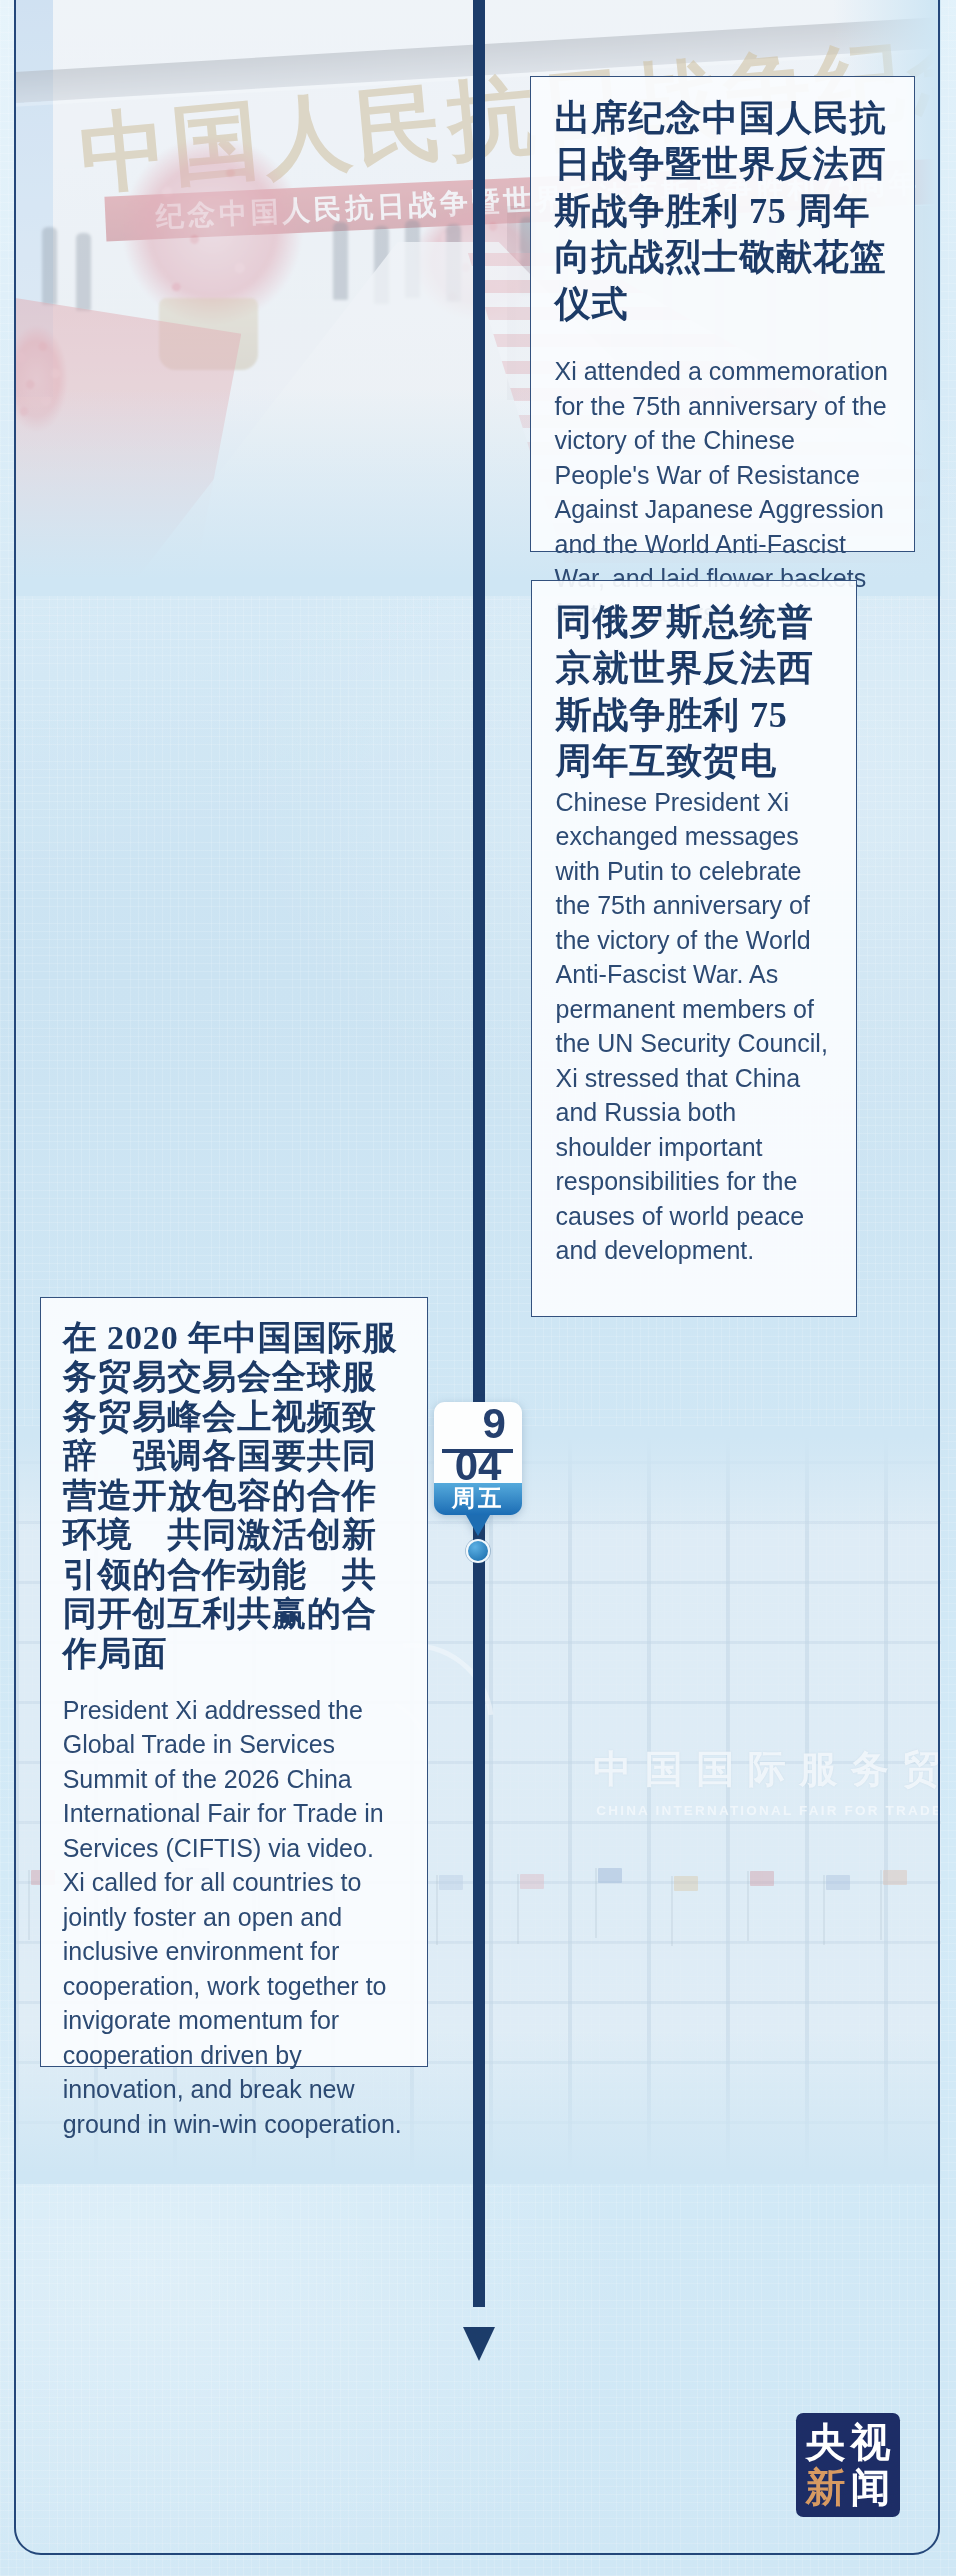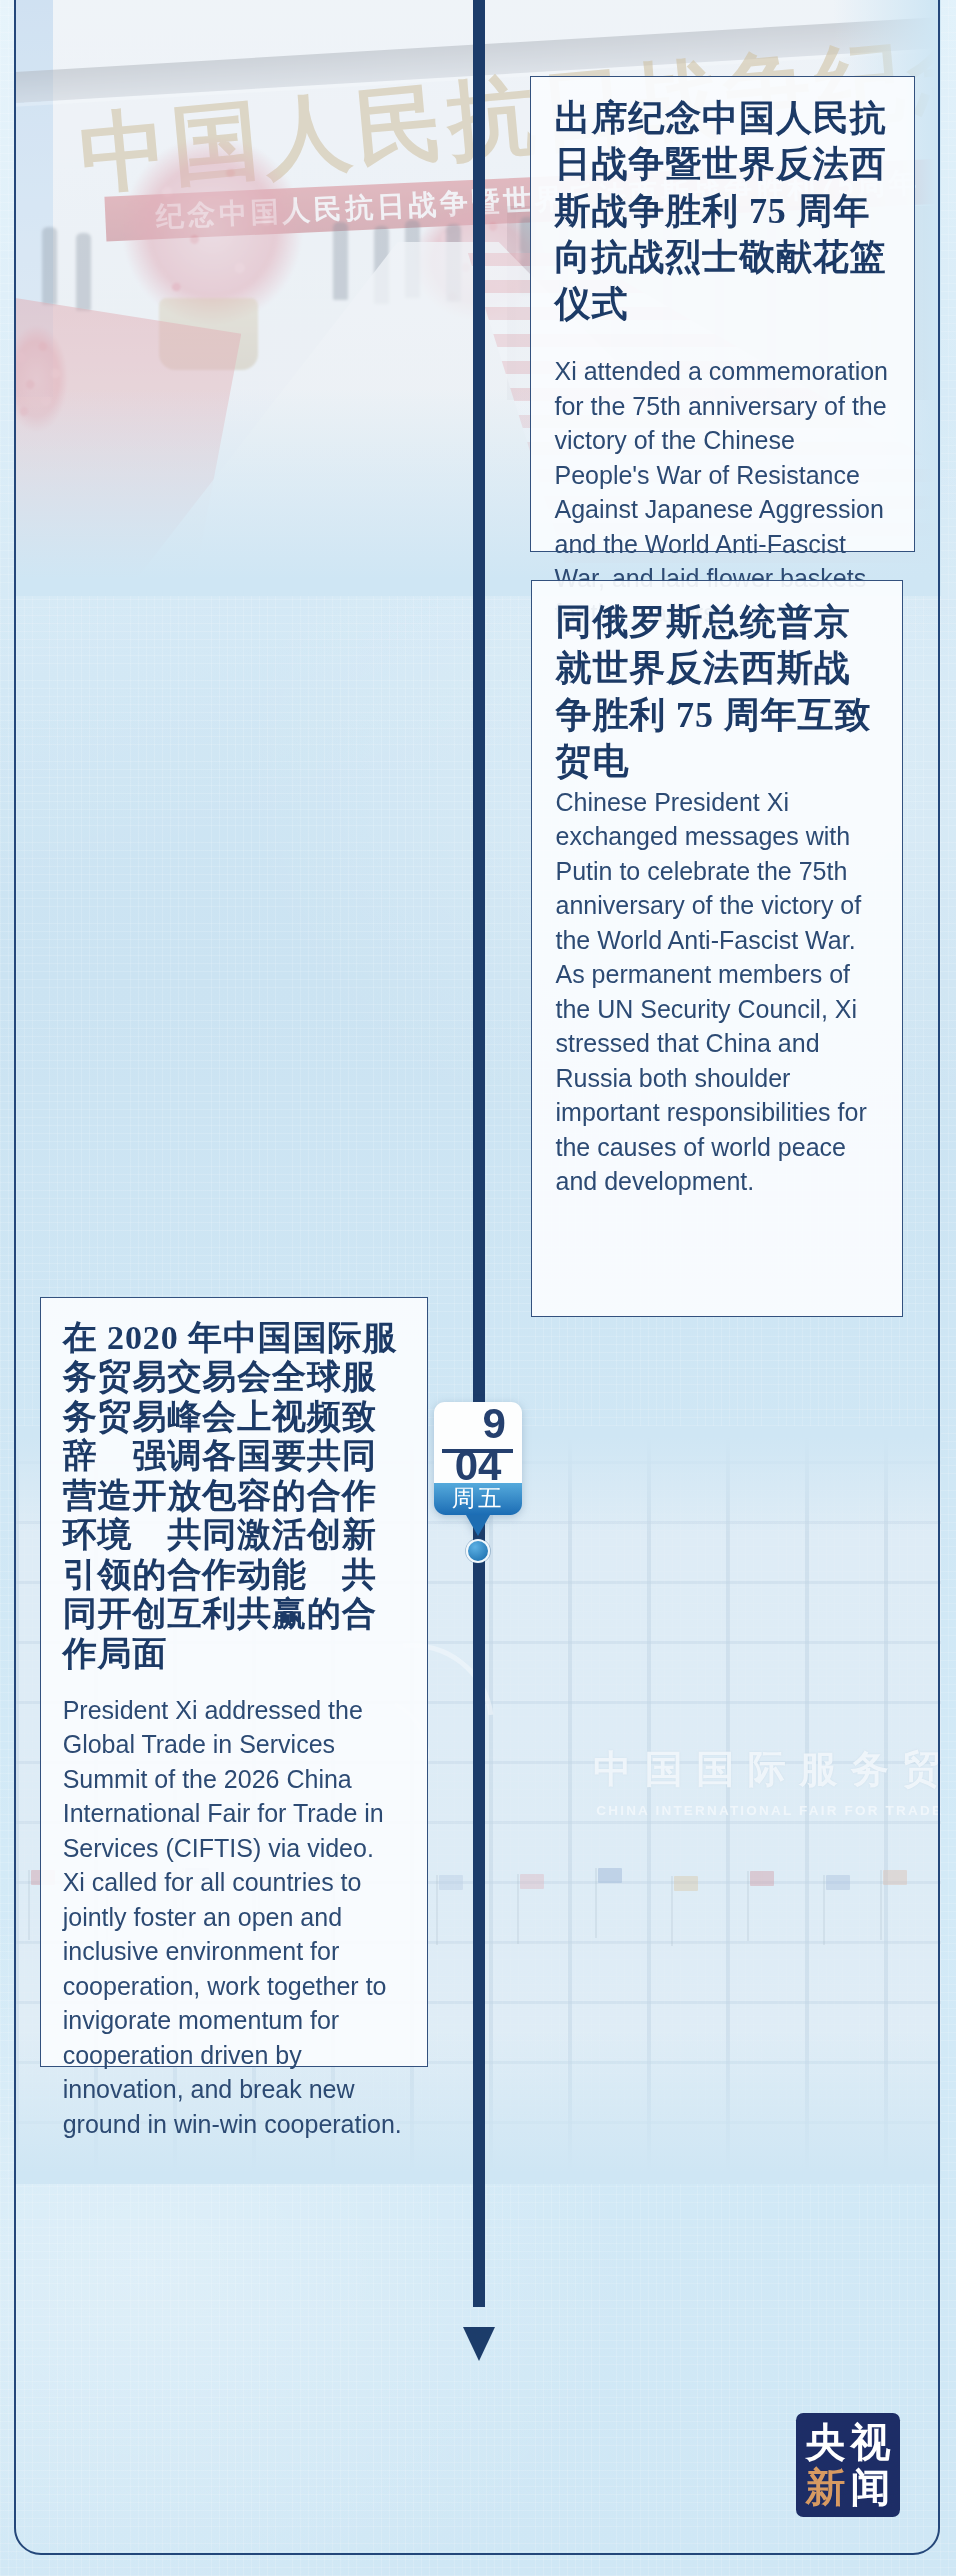--- a/index.html
+++ b/index.html
@@ -100,36 +100,36 @@
   
   .card{position:absolute;background:rgba(250,252,254,.93);border:1.8px solid #33517e;
     box-sizing:border-box;padding:18px 23.5px;z-index:4;}
   .card .cn{margin:0;font-family:"Liberation Serif","DejaVu Serif",serif;font-weight:600;
     color:#1c3a66;font-size:36px;line-height:1.29;letter-spacing:0.9px;}
   .card .cn + .cn{margin-top:0;}
   .card .en{margin:0;color:#2c4a73;font-size:25px;line-height:1.38;}
   .card .en + .en{margin-top:0;}
   .card1{left:530px;top:48px;width:385px;height:476px;margin-top:28px;}
   .card1 .en{margin-top:27px;}
-  .card2{left:531px;top:580px;width:372px;height:737px;}
+  .card2{left:531px;top:580px;width:326px;height:737px;}
   .card2 .en{}
   .card3{left:40px;top:1297px;width:388px;height:770px;padding:20px 21.7px;}
   .card3 .cn{font-size:34px;line-height:1.16;}
   .card3 .en{margin-top:20px;}
   .card3 .en + .en{margin-top:0;}
   
   .date-badge{position:absolute;left:434px;top:1402px;width:88px;z-index:5;
     filter:drop-shadow(0 2.7px 4.5px rgba(40,80,120,.25));}
   .date-top{background:#fdfefe;border-radius:10.8px 10.8px 0 0;height:81px;position:relative;
     color:#25406e;font-weight:bold;font-family:"Liberation Sans",sans-serif;}
   .date-top .month{position:absolute;right:16.2px;top:-1.8px;font-size:42px;}
   .date-top .bar{position:absolute;left:8.1px;top:47px;width:71px;height:3.6px;background:#25406e;}
   .date-top .day{position:absolute;left:0;right:0;bottom:-7.2px;text-align:center;font-size:42px;}
   .date-week{height:32px;background:linear-gradient(180deg,#55aadc,#1b6cb4);
-    border-radius:0 0 11.7px 11.7px;color:#fff;font-weight:normal;font-size:23.5px;letter-spacing:2.7px;
+    border-radius:0 0 11.7px 11.7px;color:#fff;font-weight:bold;font-size:23.5px;letter-spacing:2.7px;
     text-align:center;line-height:31px;}
   .date-pointer{width:0;height:0;margin:0 auto;border-left:12.6px solid transparent;
     border-right:12.6px solid transparent;border-top:21.7px solid #1e6db2;}
   .timeline-dot{position:absolute;left:466px;top:1539px;width:20px;height:20px;border-radius:50%;z-index:5;
     background:radial-gradient(circle at 35% 30%, #5db1e4, #1568a8);border:2.7px solid #f2f8fc;
     box-shadow:0 0 0 0.9px rgba(30,80,130,.3);}
   
   .credits{position:absolute;left:45px;top:2285px;z-index:5;list-style:none;margin:0;padding:0;
     color:#27456e;font-size:21px;line-height:26px;letter-spacing:0.9px;}
   

